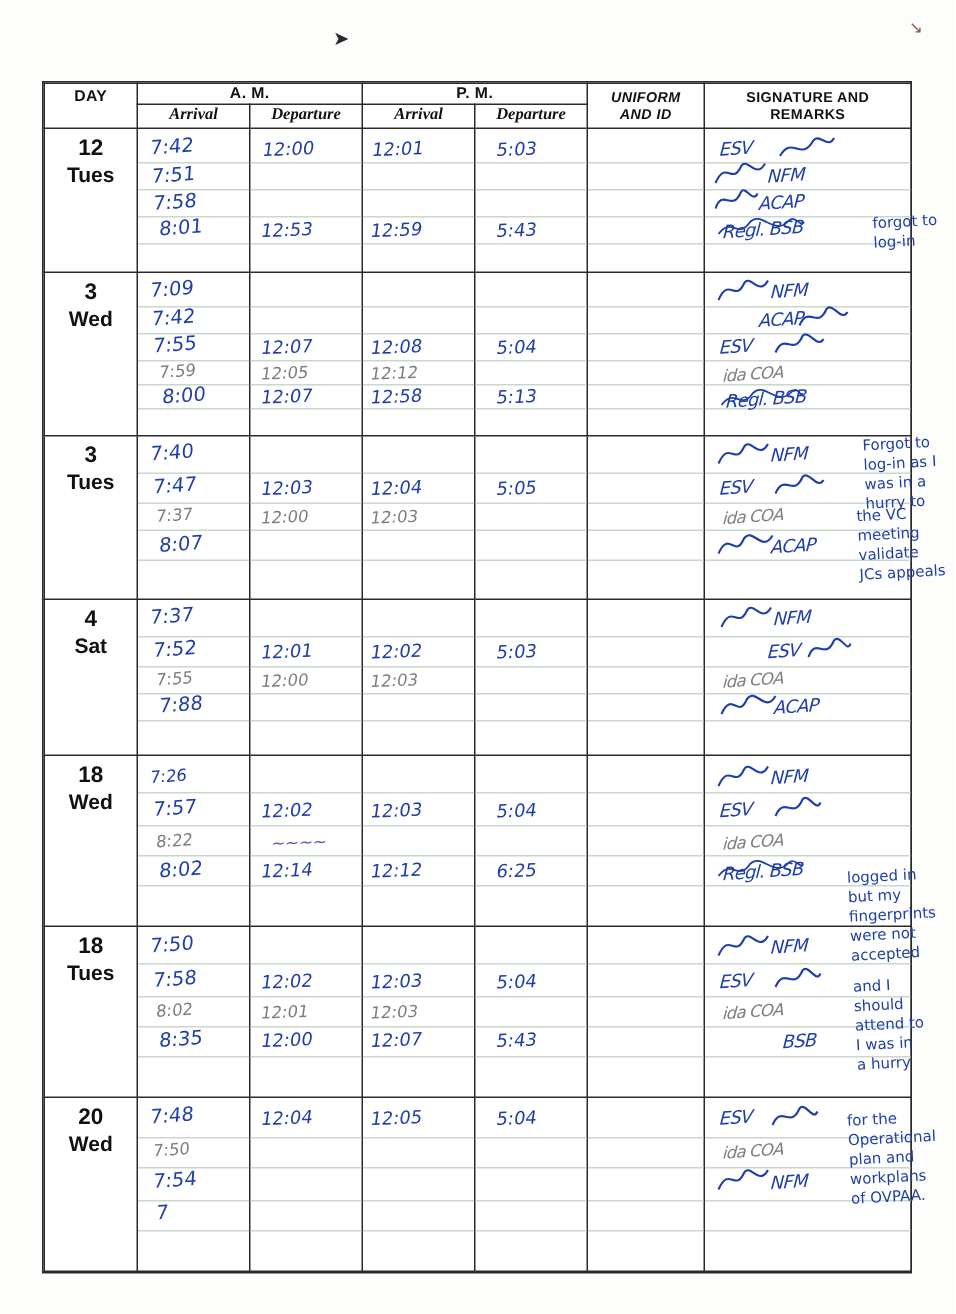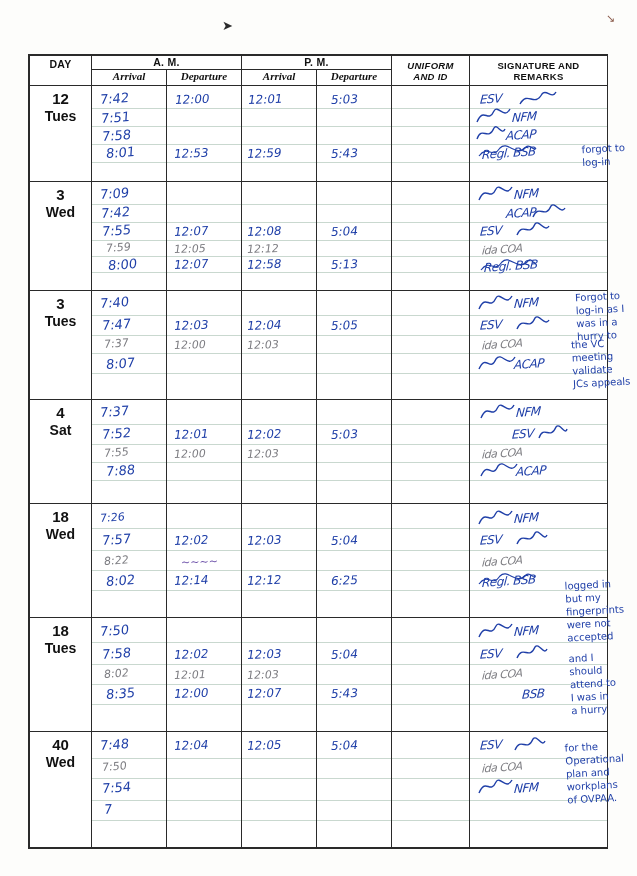--- a/index.html
+++ b/index.html
@@ -744,21 +744,21 @@
                   <path d="M1,15 C7,1 13,18 19,4 C23,-1 28,13 31,6" stroke="#1f3fa8" fill="none" stroke-width="1.4"></path>
                 </svg>
             </span>
             <div class="sig t3 sk ink-pencil" style="left:12px; top:50px;">ida  COA</div>
             <div class="sig t2 sk ink-blue" style="left:52px; top:69px;">BSB</div>
           </td>
         </tr>
 
         <tr style="height:112px;">
           <td class="daycell">
-            <div class="day-num">40</div>
+            <div class="day-num">20</div>
             <div class="day-name">Wed</div>
           </td>
           <td>
             <div class="lines">
                 <i style="top:26px"></i>
                 <i style="top:46px"></i>
                 <i style="top:68px"></i>
                 <i style="top:88px"></i>
               </div>
             <div class="hw t1 sk ink-blue" style="left:8px; top:6px;">7:48</div>

